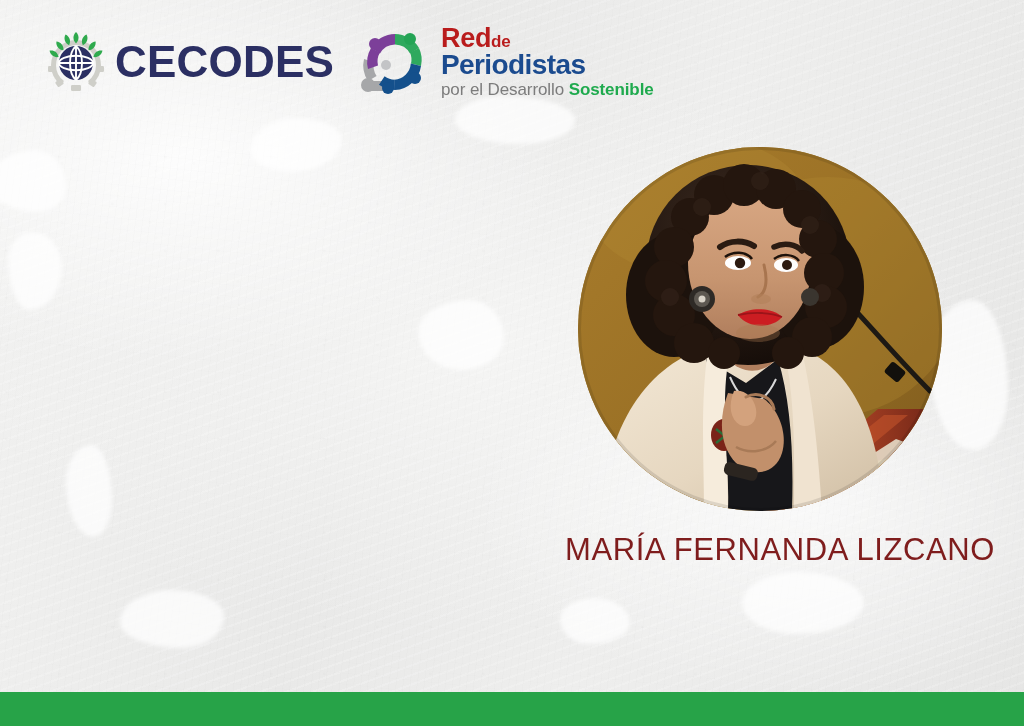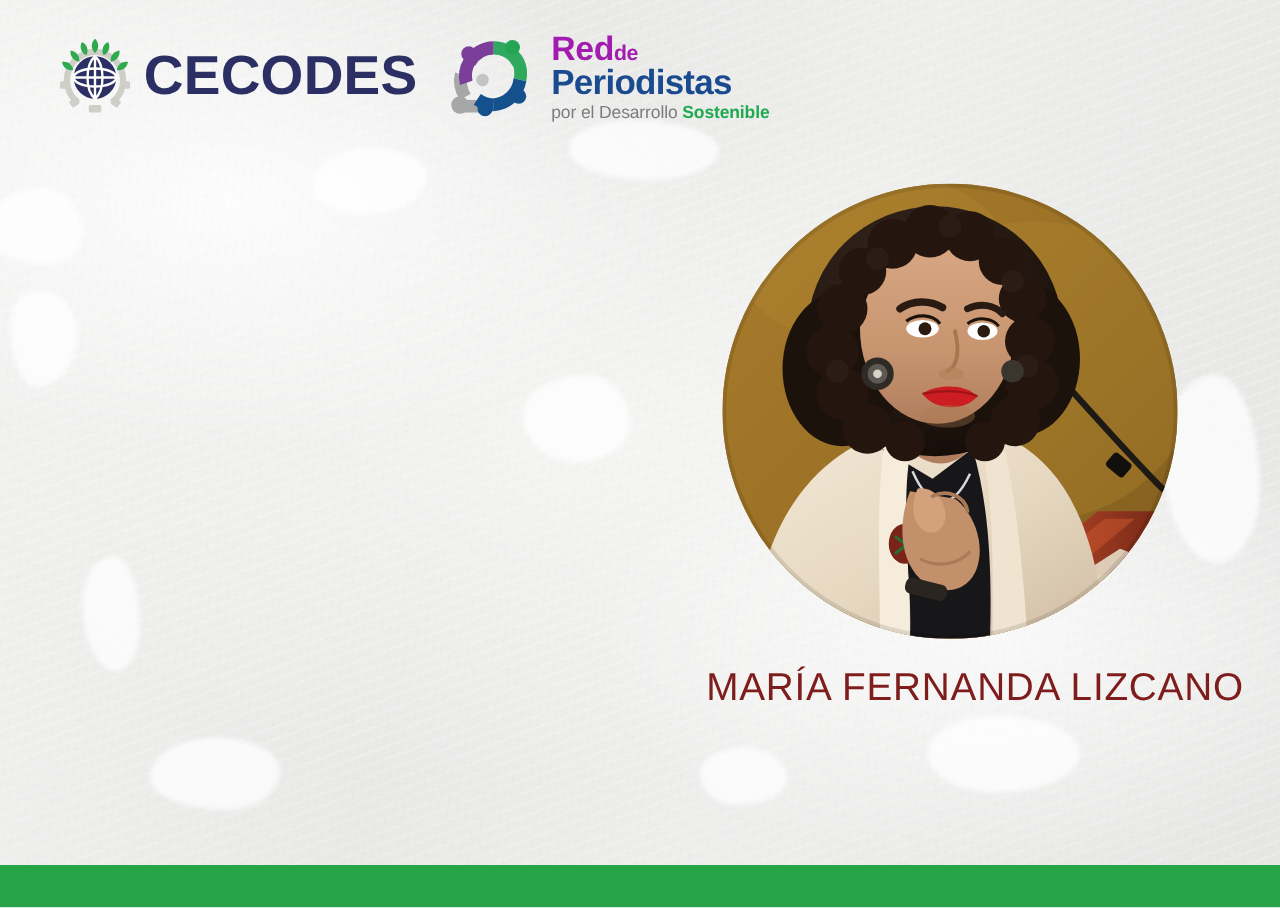--- a/index.html
+++ b/index.html
@@ -69,30 +69,30 @@
   .cecodes-mark { width:64px; height:64px; position:relative; }
   .cecodes-word {
     font-size:44px; font-weight:700; letter-spacing:.2px;
     color:#2b2f63; line-height:1;
   }
 
   .logo-red { display:flex; align-items:center; gap:9px; }
   .red-mark { width:74px; height:74px; position:relative; }
   .red-text { position:relative; top:1px; }
   .red-line1 {
-    font-size:27px; font-weight:700; color:#a21caf; line-height:.98;
+    font-size:27px; font-weight:700; color:#b91c1c; line-height:.98;
     letter-spacing:-.3px;
   }
   .red-line1 .small { font-size:17px; }
   .red-line2 {
     font-size:28px; font-weight:700; color:#1b4b8f; line-height:1.0;
     letter-spacing:-.6px;
   }
   .red-line3 {
-    font-size:14px; font-weight:400; color:#7c7c7c; line-height:1.2;
+    font-size:17px; font-weight:400; color:#7c7c7c; line-height:1.2;
     margin-top:1px; letter-spacing:-.1px;
   }
   .red-line3 .green { color:#1faa4e; font-weight:700; }
 
   
   #message {
     position:absolute; left:60px; top:228px; width:500px;
     text-align:center;
     font-size:27px; line-height:35px;
     color:#28282a; font-weight:400;

